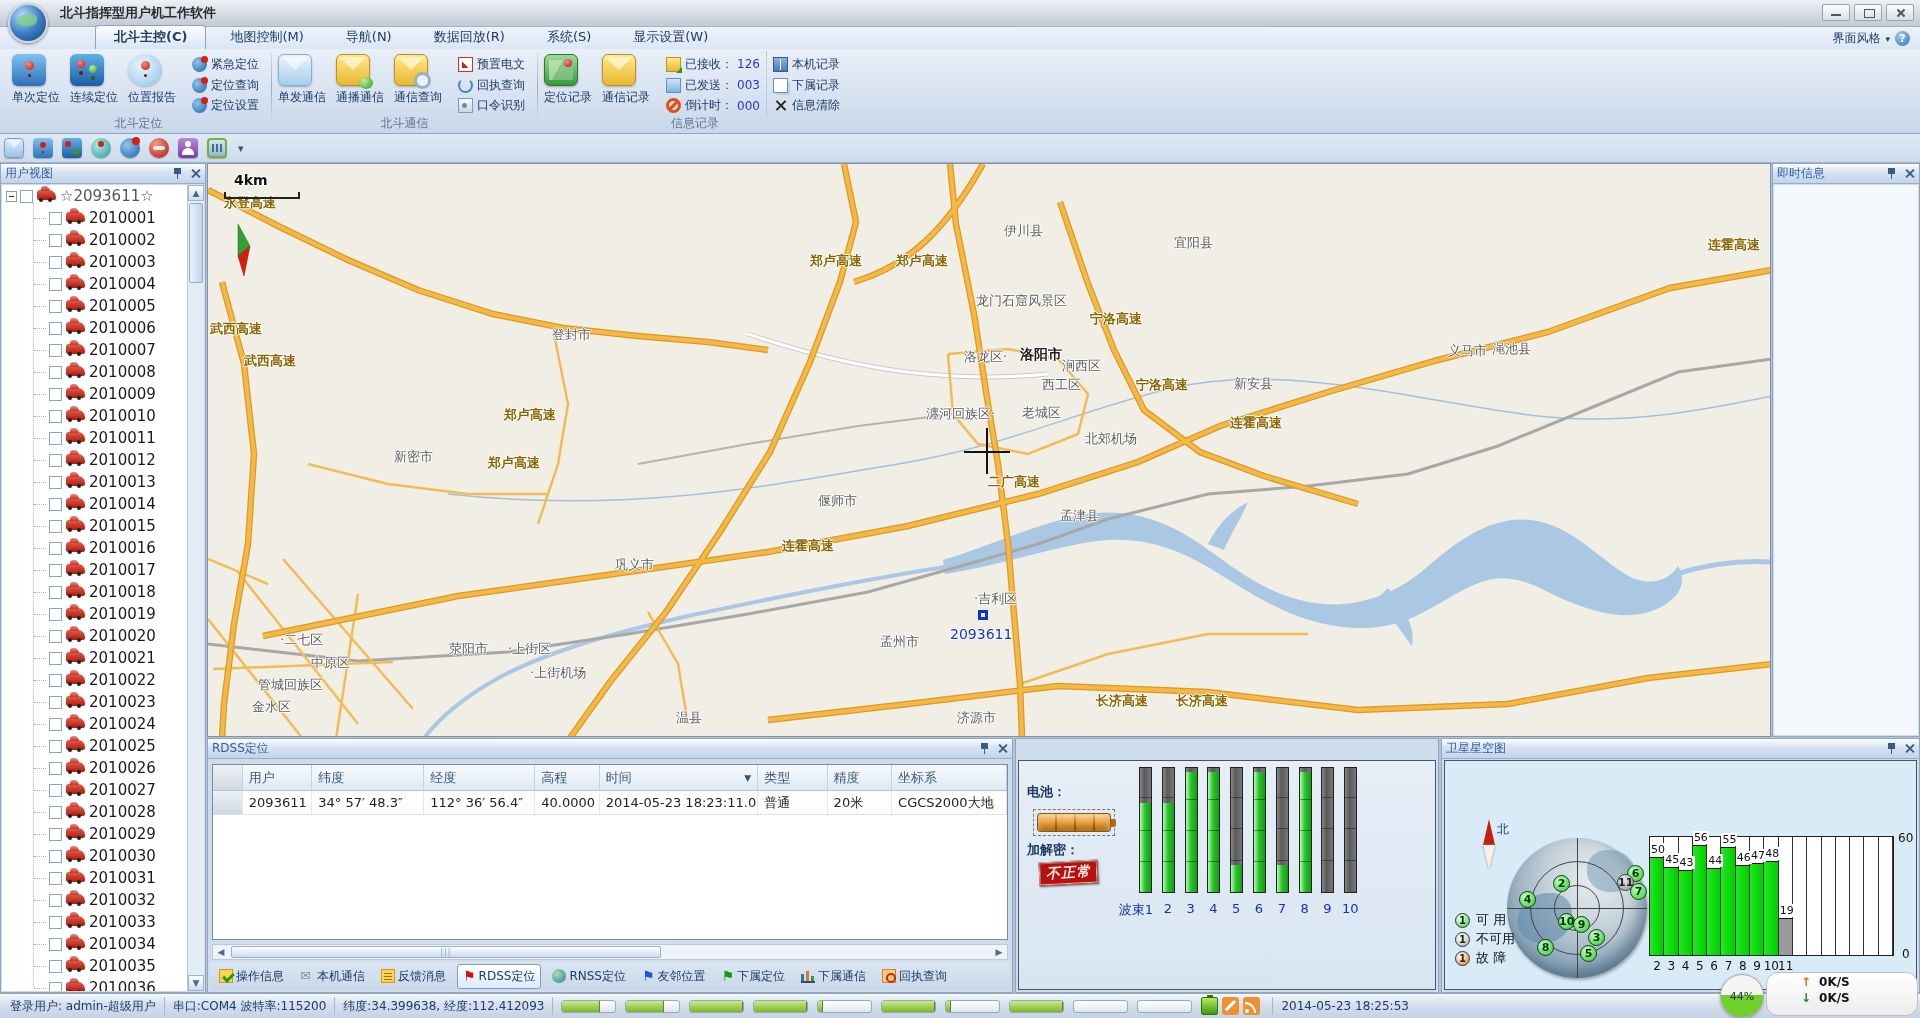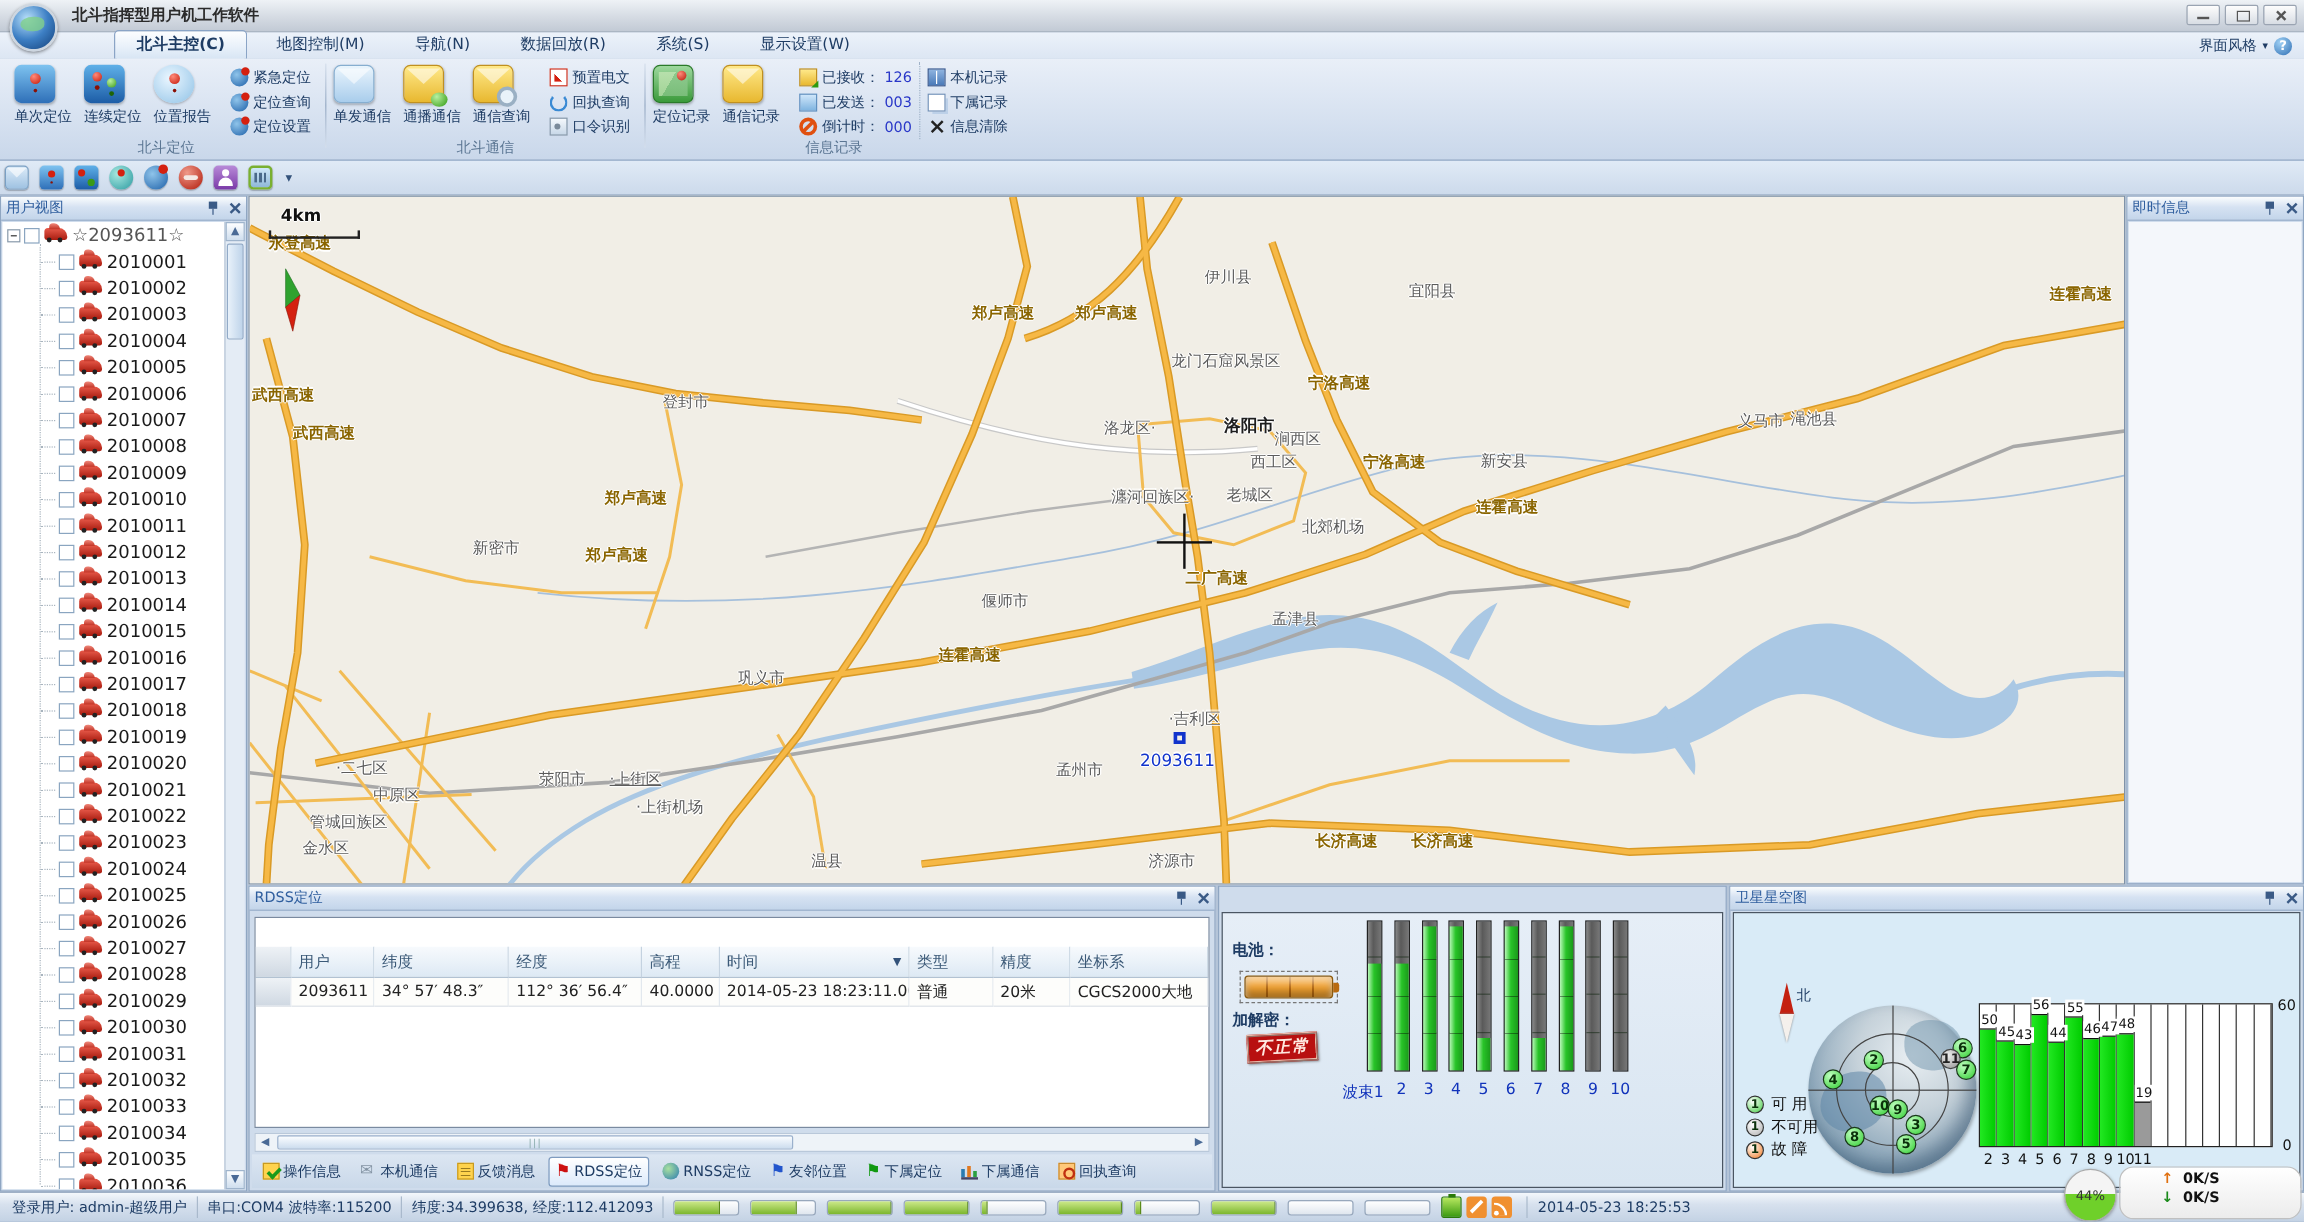--- a/index.html
+++ b/index.html
@@ -181,21 +181,21 @@
 
 
 #right-panel { left:1772px; top:163px; width:148px; height:574px; }
 #info-body { position:absolute; left:1px; right:1px; top:21px; bottom:1px; background:#f4f7fb; padding:12px 6px; }
 
 
 #rdss-panel { left:207px; top:738px; width:806px; height:255px; }
 #rdss-table-wrap { position:absolute; left:4px; right:4px; top:25px; bottom:52px; background:#fff; border:1px solid #7a8aa0; overflow:hidden; }
 .trow { display:flex; }
 .th { background:linear-gradient(#f7fafd,#dde9f4); border-right:1px solid #c4d2e0; border-bottom:1px solid #b2c2d2;
-  font-size:13px; color:#3c5a78; padding:4px 6px; height:26px; display:flex; align-items:center;margin-top:24px; }
+  font-size:13px; color:#3c5a78; padding:4px 6px; height:26px; display:flex; align-items:center; }
 .td { border-right:1px solid #e2e8ee; border-bottom:1px solid #dde2e8; font-size:13px; color:#222;
   padding:3px 6px; height:24px; display:flex; align-items:center; background:#fdfdfb; white-space:nowrap; overflow:hidden; }
 .sel { background:linear-gradient(#eef2f6,#cfd8e2); }
 .sortarrow { margin-left:auto; font-size:9px; color:#33527a; }
 #rdss-hscroll { position:absolute; left:4px; right:4px; bottom:32px; height:16px; background:#eef3f8; border:1px solid #b9c8da; }
 .harrow { position:absolute; top:0; width:16px; height:14px; color:#4a6a96; font-size:9px; text-align:center; line-height:14px; }
 #rdss-hthumb { position:absolute; left:18px; top:1px; width:430px; height:12px;
   background:linear-gradient(#fbfdff,#ccdcee); border:1px solid #9ab0cc; border-radius:2px;
   color:#8aa; font-size:8px; text-align:center; line-height:12px; letter-spacing:1px; }
 #bottom-tabs { position:absolute; left:2px; right:2px; bottom:2px; height:28px;
@@ -768,36 +768,36 @@
       <div class="mlbl hwy" style="left: 968px; top: 528px;">长济高速</div>
       <div class="mlbl hwy" style="left: 1500px; top: 72px;">连霍高速</div>
       <div class="mlbl place" style="left: 796px; top: 58px;">伊川县</div>
       <div class="mlbl place" style="left: 966px; top: 70px;">宜阳县</div>
       <div class="mlbl place" style="left: 1240px; top: 178px;">义马市</div>
       <div class="mlbl place" style="left: 1284px; top: 176px;">渑池县</div>
       <div class="mlbl place" style="left: 1026px; top: 211px;">新安县</div>
       <div class="mlbl place" style="left: 344px; top: 162px;">登封市</div>
       <div class="mlbl place" style="left: 186px; top: 284px;">新密市</div>
       <div class="mlbl place" style="left: 768px; top: 128px;">龙门石窟风景区</div>
-      <div class="mlbl place" style="left: 712px; top: 184px; text-align: right;">洛龙区·</div>
+      <div class="mlbl place" style="left: 756px; top: 184px; text-align: right;">洛龙区·</div>
       <div class="mlbl city" style="left: 812px; top: 182px;">洛阳市</div>
       <div class="mlbl place" style="left: 854px; top: 193px;">涧西区</div>
       <div class="mlbl place" style="left: 834px; top: 212px;">西工区</div>
       <div class="mlbl place" style="left: 814px; top: 240px;">老城区</div>
       <div class="mlbl place" style="left: 718px; top: 241px;">瀍河回族区·</div>
       <div class="mlbl place" style="left: 877px; top: 266px;">北郊机场</div>
       <div class="mlbl place" style="left: 852px; top: 343px;">孟津县</div>
       <div class="mlbl place" style="left: 610px; top: 328px;">偃师市</div>
       <div class="mlbl place" style="left: 407px; top: 392px;">巩义市</div>
       <div class="mlbl place" style="left: 766px; top: 426px;">·吉利区</div>
       <div class="mlbl place" style="left: 672px; top: 469px;">孟州市</div>
       <div class="mlbl place" style="left: 749px; top: 545px;">济源市</div>
       <div class="mlbl place" style="left: 468px; top: 545px;">温县</div>
       <div class="mlbl place" style="left: 241px; top: 476px;">荥阳市</div>
-      <div class="mlbl place" style="left: 300px; top: 476px; text-decoration: underline;">·上街区</div>
+      <div class="mlbl place" style="left: 300px; top: 476px;">·上街区</div>
       <div class="mlbl place" style="left: 322px; top: 500px;">·上街机场</div>
       <div class="mlbl place" style="left: 72px; top: 467px;">·二七区</div>
       <div class="mlbl place" style="left: 103px; top: 490px;">中原区</div>
       <div class="mlbl place" style="left: 50px; top: 512px;">管城回族区</div>
       <div class="mlbl place" style="left: 44px; top: 534px;">金水区</div>
     </div>
   <div id="map-scale">4km</div>
   <div id="map-scalebar"></div>
   <div id="map-crosshair"></div>
   <div id="map-marker"></div>

